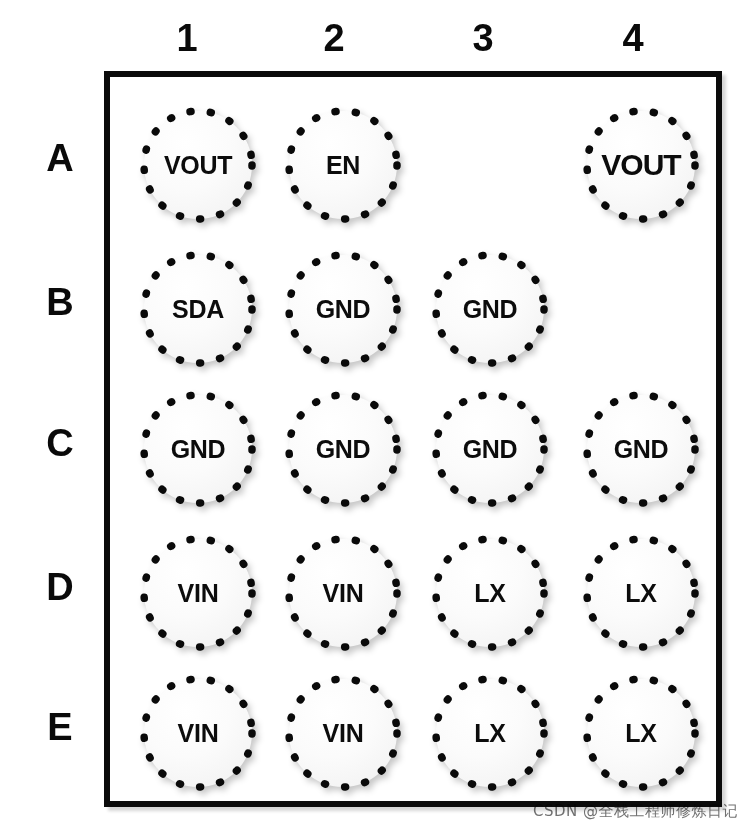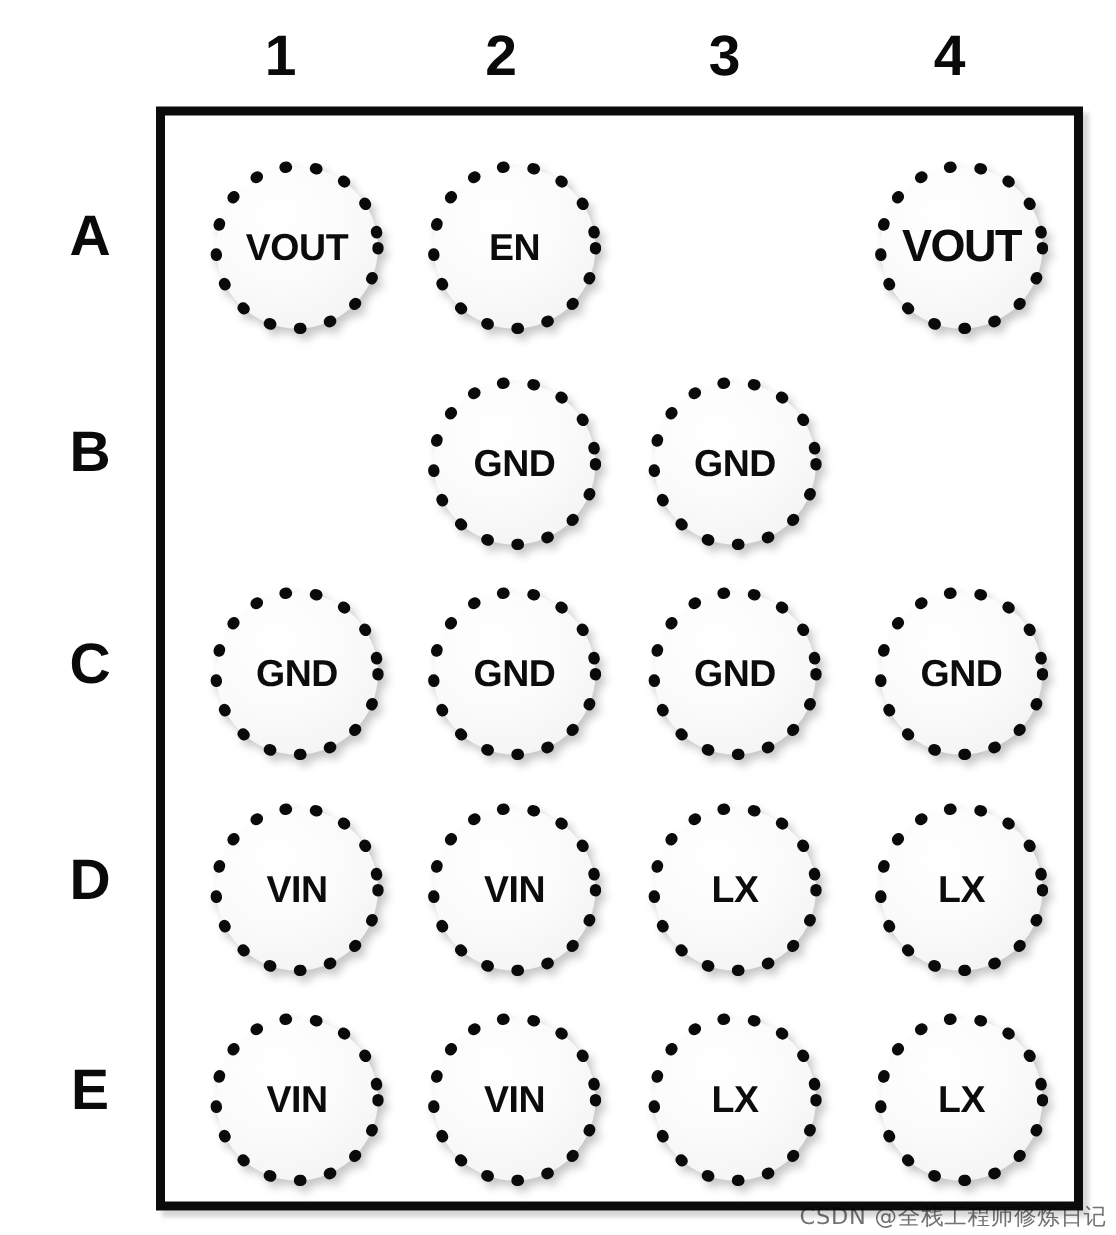--- a/index.html
+++ b/index.html
@@ -144,20 +144,26 @@
         </svg>
       <span class="ball-label">EN</span>
     </div>
     <div class="ball" style="left:477px; top:34px;">
       <svg class="ring" viewBox="0 0 116 116">
           <circle cx="58" cy="58" r="54"></circle>
         </svg>
       <span class="ball-label long">VOUT</span>
     </div>
 
+    <div class="ball" style="left:34px;  top:178px;">
+      <svg class="ring" viewBox="0 0 116 116">
+          <circle cx="58" cy="58" r="54"></circle>
+        </svg>
+      <span class="ball-label">SDA</span>
+    </div>
     <div class="ball" style="left:179px; top:178px;">
       <svg class="ring" viewBox="0 0 116 116">
           <circle cx="58" cy="58" r="54"></circle>
         </svg>
       <span class="ball-label">GND</span>
     </div>
     <div class="ball" style="left:326px; top:178px;">
       <svg class="ring" viewBox="0 0 116 116">
           <circle cx="58" cy="58" r="54"></circle>
         </svg>

